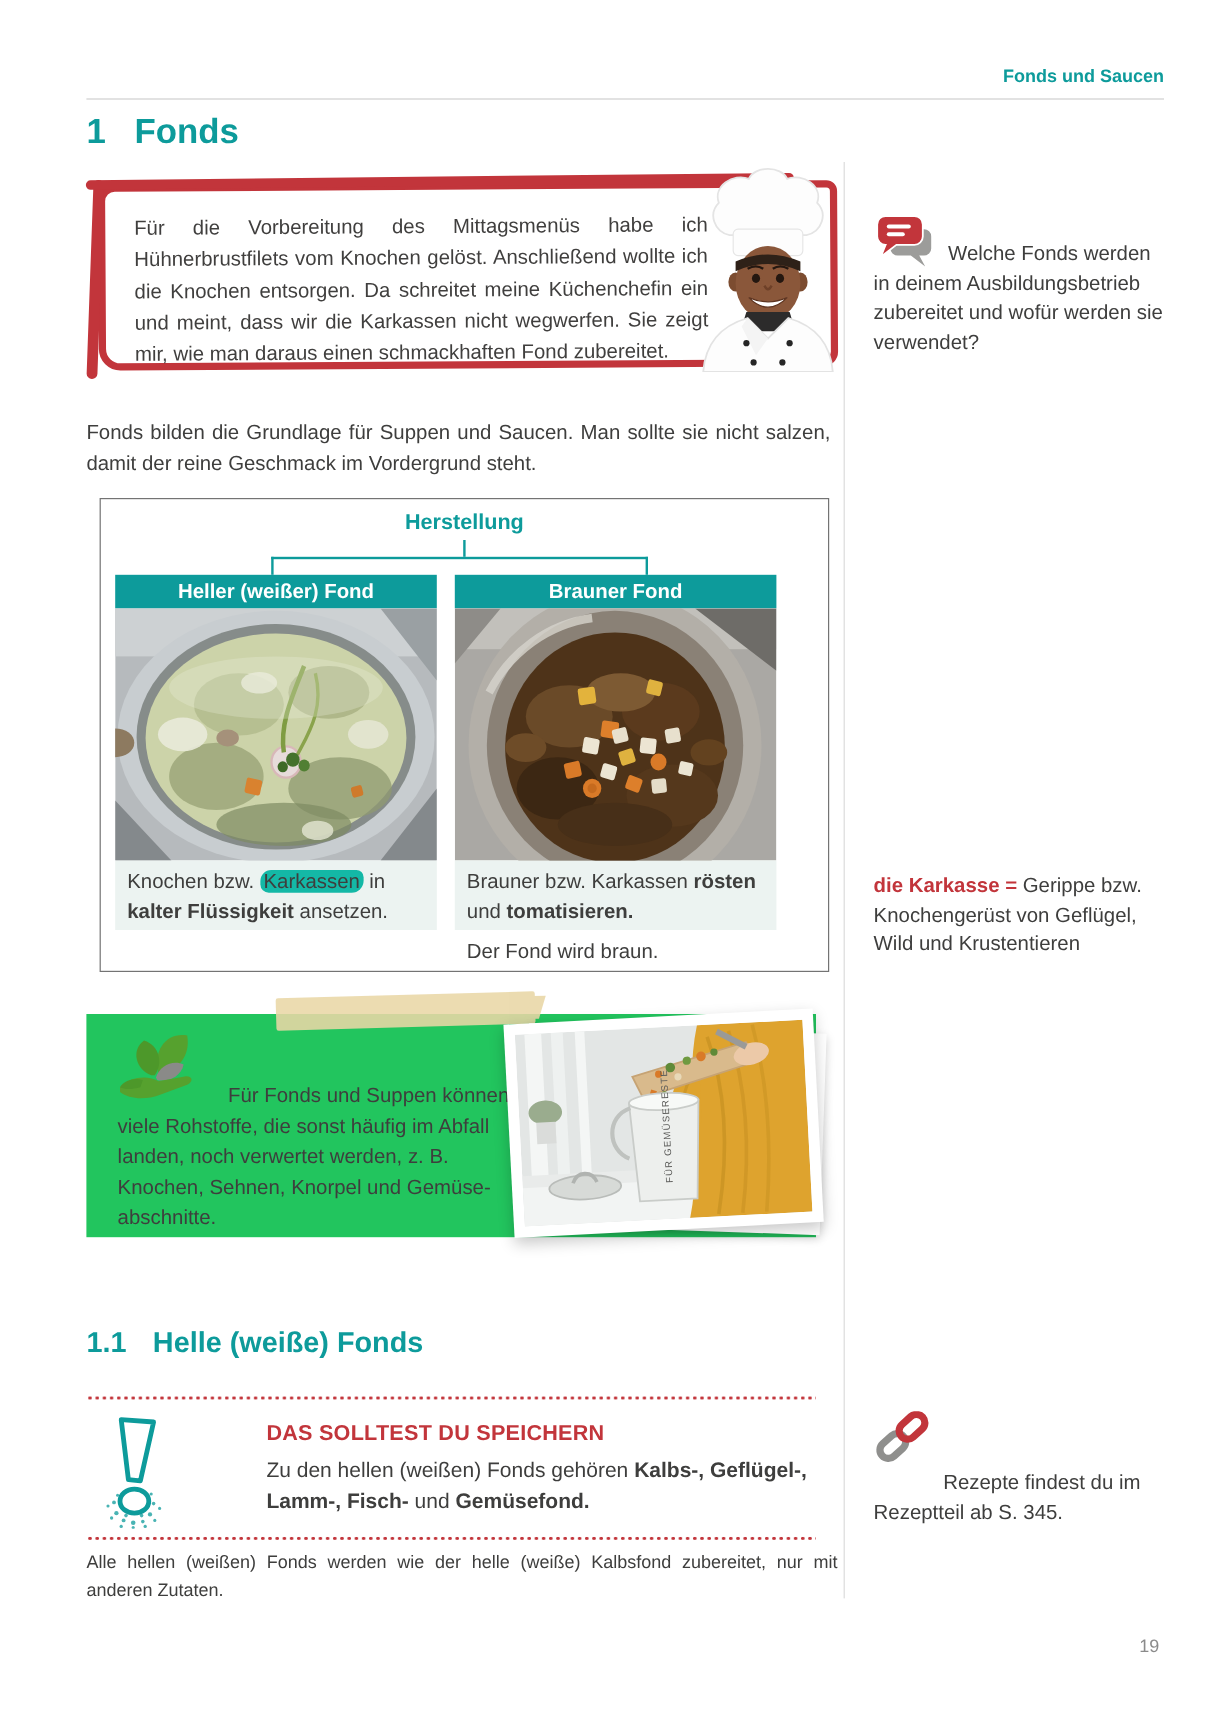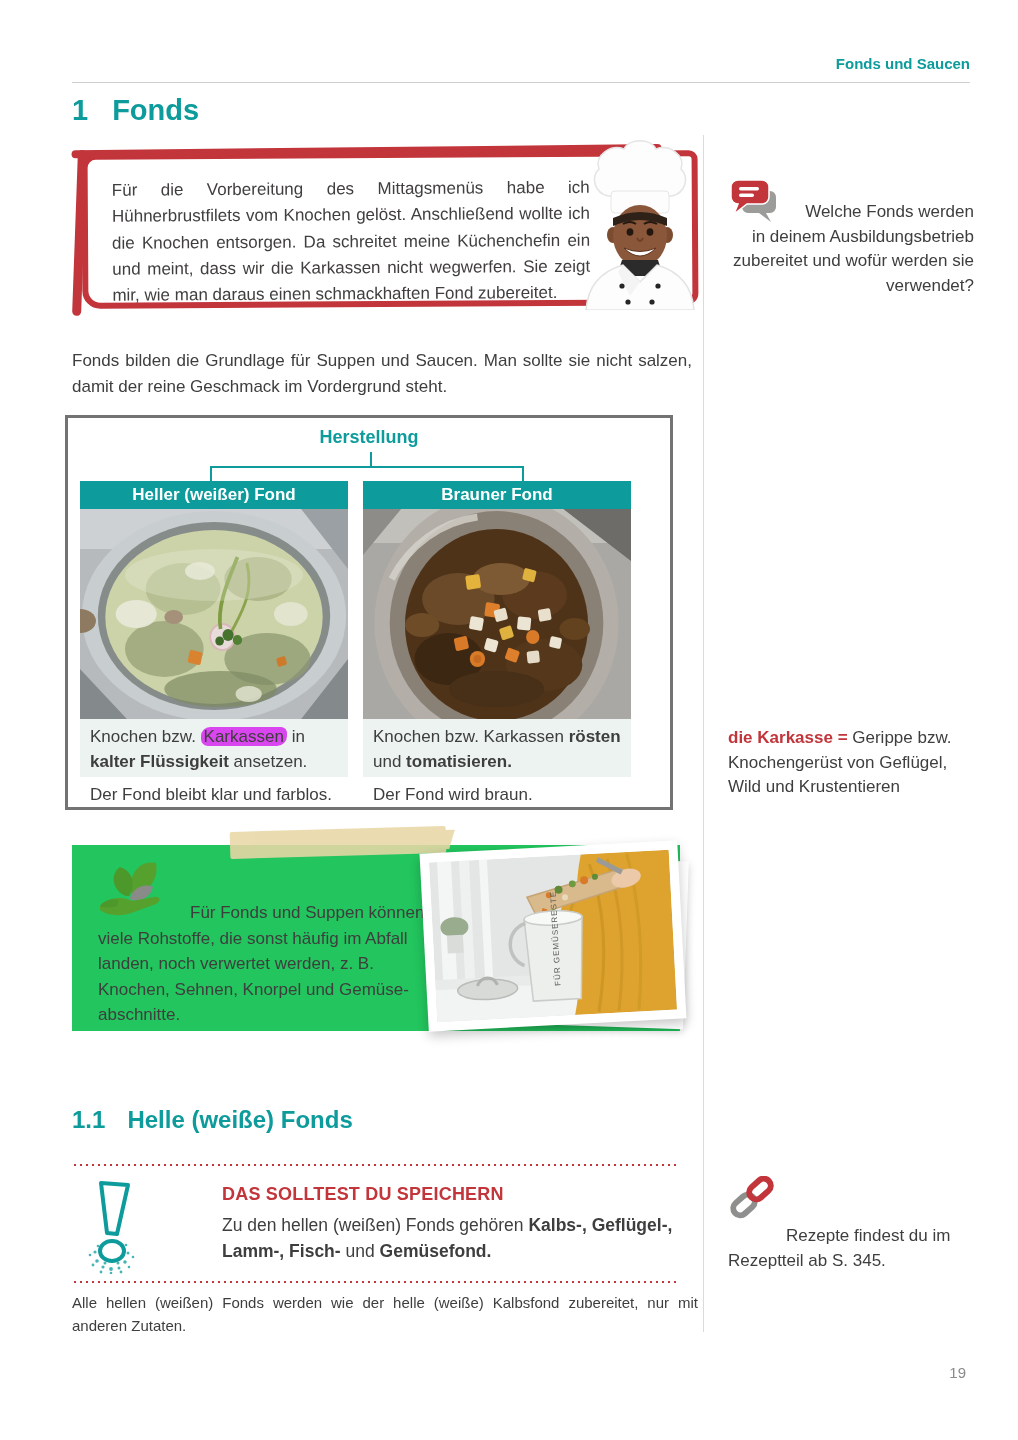--- a/index.html
+++ b/index.html
@@ -33,42 +33,42 @@
     background:#c2353b; border-radius:8px; transform:rotate(-0.25deg);
   }
   .quote-text {
     position:absolute; left:24px; top:18px; width:478px;
     font-size:17px; line-height:1.55; color:#403f3e; text-align:justify; hyphens:manual;
   }
   .chef { left:578px; top:140px; width:124px; height:170px; }
 
   
   .sb-question-icon { left:728px; top:178px; width:52px; height:46px; }
-  .sb-question-text { left:728px; top:200px; width:246px; font-size:17px; line-height:1.45; text-indent:62px;text-align:right; }
+  .sb-question-text { left:728px; top:200px; width:246px; font-size:17px; line-height:1.45; text-indent:62px; }
   .sb-definition { left:728px; top:726px; width:248px; font-size:17px; line-height:1.45; }
   .sb-definition .term { color:#c2353b; font-weight:700; }
   .sb-recipes-icon { left:728px; top:1176px; width:48px; height:44px; }
   .sb-recipes-text { left:728px; top:1196px; width:246px; font-size:17px; line-height:1.45; text-indent:58px;margin-top:28px; }
 
   
   .intro { left:72px; top:348px; width:620px; font-size:17px; line-height:1.55; text-align:justify; }
 
   
-  .diagram { left:65px; top:415px; width:608px; height:395px; border:3px solid #737373; background:#fff; overflow:hidden; }
+  .diagram { left:83px; top:415px; width:608px; height:395px; border:1px solid #737373; background:#fff; overflow:hidden; }
   .diagram-title { position:absolute; top:9px; left:0; width:100%; text-align:center; color:#0d9b9b; font-size:18px; font-weight:700; }
   .bracket-stem { position:absolute; left:302px; top:34px; width:2px; height:14px; background:#0d9b9b; }
   .bracket { position:absolute; left:142px; top:48px; width:314px; height:15px;
              border-top:2px solid #0d9b9b; border-left:2px solid #0d9b9b; border-right:2px solid #0d9b9b; }
   .diagram-cols { position:absolute; left:12px; top:63px; width:551px; display:flex; gap:15px; }
   .dcol { flex:1; }
   .dcol-header { background:#0d9b9b; color:#fff; font-weight:700; font-size:17px; text-align:center; height:28px; line-height:28px; }
   .dcol-photo { display:block; width:100%; height:210px; }
   .dcol-caption { background:#ecf3f1; padding:6px 10px 0 10px; height:58px; font-size:17px; line-height:1.45; color:#3e3e3d; }
   .dcol-caption strong { font-weight:700; }
-  .hl-marker { background:#d946ef; border-radius:9px 6px 10px 7px; padding:0 3px; }
+  .hl-marker { background:#14b8a6; border-radius:9px 6px 10px 7px; padding:0 3px; }
   .dcol-result { padding:8px 10px 0 10px; font-size:17px; color:#3e3e3d; }
 
   
   .eco-box { left:72px; top:845px; width:608px; height:186px; background:#22c55e; }
   .washi-tape { position:absolute; left:158px; top:-16px; width:216px; height:27px;
                 background:#e9d7a6; opacity:.88; transform:rotate(-1.6deg); border-radius:2px; }
   .washi-tape::after { content:""; position:absolute; right:-6px; top:4px; width:12px; height:19px;
                 background:#e9d7a6; transform:skewX(-18deg); }
   .eco-icon { position:absolute; left:24px; top:13px; width:70px; height:64px; }
   .eco-text { position:absolute; left:26px; top:55px; width:334px; font-size:17px; line-height:1.5; text-indent:92px; }
@@ -178,21 +178,20 @@
         <rect x="116" y="142" width="14" height="13" rx="2" fill="#d9822f" transform="rotate(12 123 148)"></rect>
         <rect x="210" y="148" width="10" height="9" rx="2" fill="#cf7a2b" transform="rotate(-15 215 152)"></rect>
         <path d="M168,48 C158,72 146,96 150,120" stroke="#7f9c42" stroke-width="4" fill="none"></path>
         <path d="M178,54 C186,84 172,104 162,122" stroke="#8aa34c" stroke-width="3" fill="none"></path>
         <circle cx="158" cy="126" r="6" fill="#45722c"></circle>
         <circle cx="168" cy="131" r="5" fill="#517f33"></circle>
         <circle cx="149" cy="132" r="4.6" fill="#3f6a27"></circle>
         <ellipse cx="143" cy="66" rx="95" ry="26" fill="#eef0dd" opacity=".28"></ellipse>
       </svg>
       <p class="dcol-caption"><span>Knochen bzw. </span><span class="hl-marker">Karkassen</span><span> in </span><strong>kalter Flüssigkeit</strong><span> ansetzen.</span></p>
-      <p class="dcol-result">Der Fond bleibt klar und farblos.</p>
     </div>
 
     <div class="dcol">
       <div class="dcol-header">Brauner Fond</div>
       <svg class="dcol-photo" viewBox="0 0 281 210" preserveAspectRatio="none">
         <rect width="281" height="210" fill="#aaa8a4"></rect>
         <rect x="0" y="0" width="281" height="34" fill="#c2c0bb"></rect>
         <path d="M210,0 L281,0 L281,52 Z" fill="#6e6c68"></path>
         <path d="M0,0 L40,0 L0,46 Z" fill="#8e8c88"></path>
         <circle cx="140" cy="114" r="128" fill="#b3afa8"></circle>
@@ -217,21 +216,21 @@
         <rect x="144" y="118" width="13" height="12" rx="2" fill="#dfb23f" transform="rotate(-18 150 124)"></rect>
         <rect x="112" y="108" width="14" height="13" rx="2" fill="#ece5d3" transform="rotate(10 119 114)"></rect>
         <rect x="138" y="100" width="13" height="12" rx="2" fill="#e8e0cd" transform="rotate(-14 144 106)"></rect>
         <rect x="162" y="108" width="14" height="13" rx="2" fill="#ece5d3" transform="rotate(6 169 114)"></rect>
         <rect x="184" y="100" width="13" height="12" rx="2" fill="#e8e0cd" transform="rotate(-10 190 106)"></rect>
         <rect x="128" y="130" width="13" height="12" rx="2" fill="#ece5d3" transform="rotate(16 134 136)"></rect>
         <rect x="172" y="142" width="13" height="12" rx="2" fill="#e4dcc8" transform="rotate(-6 178 148)"></rect>
         <rect x="196" y="128" width="12" height="11" rx="2" fill="#ece5d3" transform="rotate(12 202 133)"></rect>
         <path d="M30,70 A120,120 0 0 1 120,8" stroke="#d6d3cc" stroke-width="7" fill="none" opacity=".8"></path>
       </svg>
-      <p class="dcol-caption"><span>Knochen bzw. Karkassen </span><strong>rösten</strong><span> und </span><strong>tomatisieren.</strong></p>
+      <p class="dcol-caption"><span>Brauner bzw. Karkassen </span><strong>rösten</strong><span> und </span><strong>tomatisieren.</strong></p>
       <p class="dcol-result">Der Fond wird braun.</p>
     </div>
 
   </div>
 </div>
 
 <p class="abs sb-definition"><span class="term">die Karkasse =</span><span> Gerippe bzw. Knochengerüst von Geflügel, Wild und Krustentieren</span></p>
 
 <div class="abs eco-box">
   <div class="washi-tape"></div>

